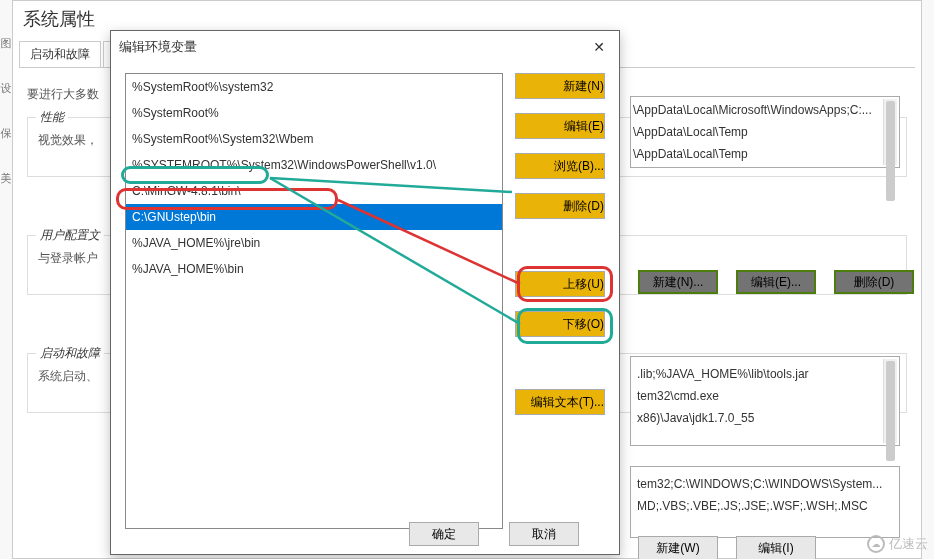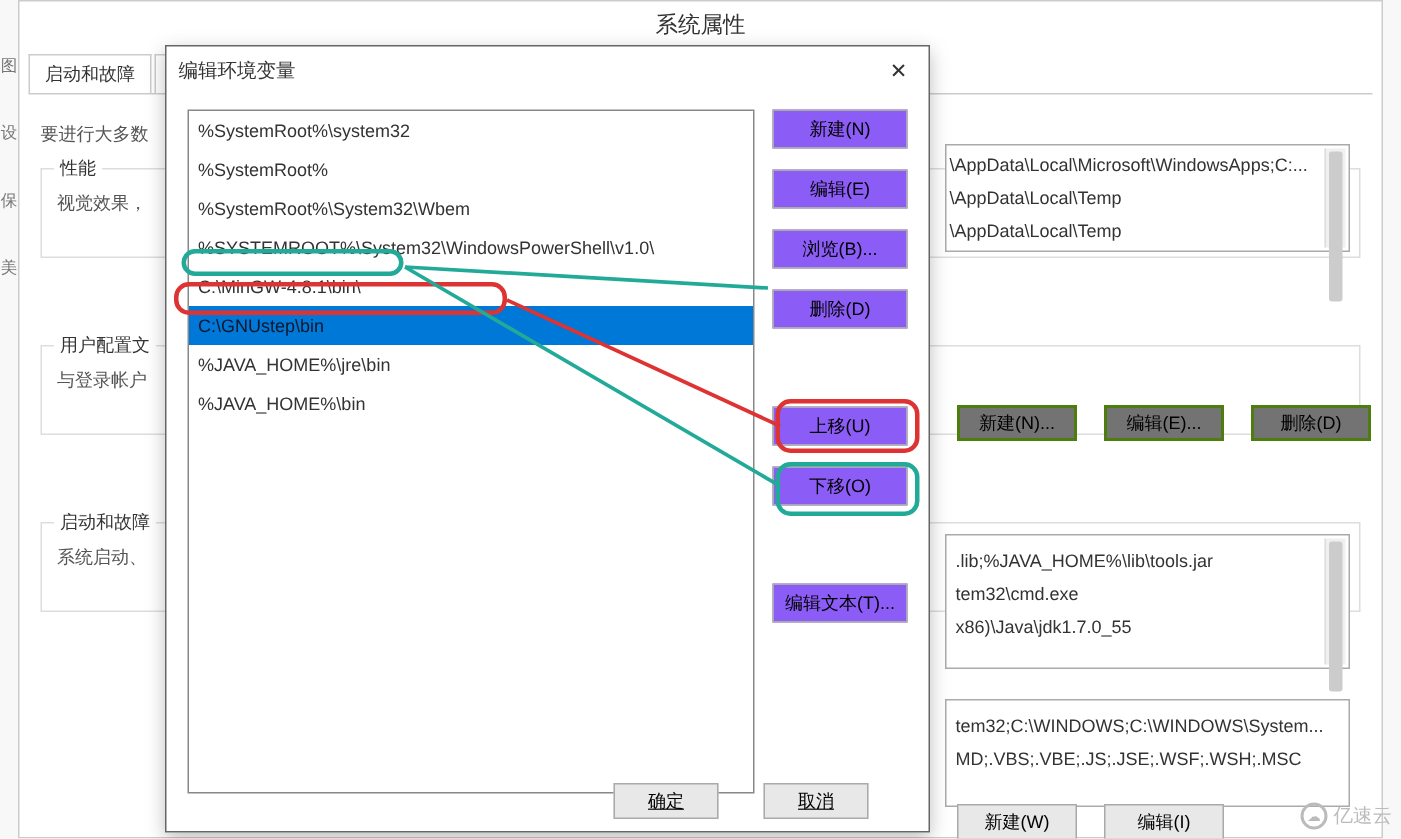--- a/index.html
+++ b/index.html
@@ -1,44 +1,44 @@
 <!DOCTYPE html>
 <html><head>
 <meta charset="utf-8">
 <style>
 * { box-sizing: border-box; margin: 0; padding: 0; }
 body { font-family: "Microsoft YaHei", "Segoe UI", sans-serif; font-size: 12px; background: #f8f8f8; width: 934px; height: 559px; overflow: hidden; position: relative; color: #333; }
 .bgwin { position: absolute; left: 12px; top: 0; width: 910px; height: 559px; background: #fff; border: 1px solid #ccc; }
-.bgwin .title { padding: 6px 10px; font-size: 15px; text-align: center; }
+.bgwin .title { padding: 6px 10px; font-size: 18px; }
 .bgwin .tabs { display: flex; border-bottom: 1px solid #ccc; margin: 4px 6px 0 6px; }
 .bgwin .tab { padding: 4px 10px; border: 1px solid #ccc; border-bottom: none; background: #fff; margin-right: 2px; font-size: 12px; }
 .bgwin .body { padding: 14px 14px; }
 .bgwin .group { border: 1px solid #ddd; margin: 14px 0; padding: 10px 10px 12px 10px; position: relative; min-height: 60px; }
-.bgwin .group .label { position: absolute; top: -9px; left: 8px; background: #fff; padding: 0 4px; font-size: 12px; }
+.bgwin .group .label { position: absolute; top: -9px; left: 8px; background: #fff; padding: 0 4px; font-size: 12px; font-style: italic; }
 .bgwin .line { font-size: 12px; margin: 4px 0; color: #555; }
 .rightlist { position: absolute; left: 630px; top: 96px; width: 270px; border: 1px solid #aaa; background: #fff; padding: 2px; font-size: 12px; line-height: 22px; }
 .rightbtns { position: absolute; left: 638px; top: 270px; display: flex; gap: 18px; }
 .rightbtns button { width: 80px; height: 24px; font-size: 12px; background: #737373; border: 2px solid #4d7c0f; cursor: pointer; }
 .rightlist2 { position: absolute; left: 630px; top: 356px; width: 270px; height: 90px; border: 1px solid #aaa; background: #fff; padding: 6px; font-size: 12px; line-height: 22px; }
 .rightlist3 { position: absolute; left: 630px; top: 466px; width: 270px; height: 72px; border: 1px solid #aaa; background: #fff; padding: 6px; font-size: 12px; line-height: 22px; }
 .rightbtns2 { position: absolute; left: 638px; top: 536px; display: flex; gap: 18px; }
 .rightbtns2 button { width: 80px; height: 24px; font-size: 12px; background: #e8e8e8; border: 1px solid #aaa; cursor: pointer; }
 .scroll { position: absolute; right: 2px; top: 2px; bottom: 2px; width: 14px; background: #f0f0f0; border-left: 1px solid #ddd; }
 .scroll .thumb { position: absolute; left: 2px; right: 2px; top: 2px; height: 100px; background: #ccc; border-radius: 2px; }
 .dialog { position: absolute; left: 110px; top: 30px; width: 510px; height: 525px; background: #fff; border: 1px solid #666; box-shadow: 0 4px 12px rgba(0,0,0,0.25); }
 .dialog .titlebar { height: 32px; display: flex; align-items: center; justify-content: space-between; padding: 0 8px; }
 .dialog .titlebar .tt { font-size: 13px; }
 .dialog .close { width: 24px; height: 24px; display: flex; align-items: center; justify-content: center; cursor: pointer; font-size: 14px; }
 .dialog .content { display: flex; padding: 10px 14px 4px 14px; height: 470px; }
 .listbox { flex: 1; border: 1px solid #888; background: #fff; overflow: hidden; }
 .listbox .row { padding: 4px 6px; font-size: 12px; line-height: 18px; white-space: nowrap; }
-.listbox .row.sel { background: #0078d7; color: #0f172a; }
+.listbox .row.sel { background: #0078d7; color: #ffffff; }
 .btncol { width: 90px; margin-left: 12px; display: flex; flex-direction: column; gap: 14px; }
-.btncol button { height: 26px; font-size: 12px; background: #8b5cf6; border: 1px solid #aaa; cursor: pointer; text-align: center; }
-.okrow { position: absolute; bottom: 8px; right: 40px; display: flex; gap: 30px; text-decoration: underline; }
+.btncol button { height: 26px; font-size: 12px; background: #eab308; border: 1px solid #aaa; cursor: pointer; text-align: right; }
+.okrow { position: absolute; bottom: 8px; right: 40px; display: flex; gap: 30px; }
 .okrow button { width: 70px; height: 24px; font-size: 12px; background: #e8e8e8; border: 1px solid #aaa; cursor: pointer; }
 .annot { position: absolute; pointer-events: none; }
 .box-red { border: 3px solid #d33; border-radius: 10px; }
 .box-green { border: 3px solid #2a9; border-radius: 10px; }
 svg.lines { position: absolute; left: 0; top: 0; width: 934px; height: 559px; pointer-events: none; }
 .watermark { position: absolute; right: 6px; bottom: 6px; font-size: 13px; color: #bbb; display: flex; align-items: center; gap: 4px; }
 .watermark .ic { width: 18px; height: 18px; border: 2px solid #bbb; border-radius: 50%; display: flex; align-items: center; justify-content: center; font-size: 9px; }
 .sidebar-stub { position: absolute; left: 0; top: 28px; width: 12px; height: 500px; display: flex; flex-direction: column; justify-content: flex-start; gap: 30px; color: #777; font-size: 11px; align-items: center; padding-top: 8px; }
 </style>
 </head>

